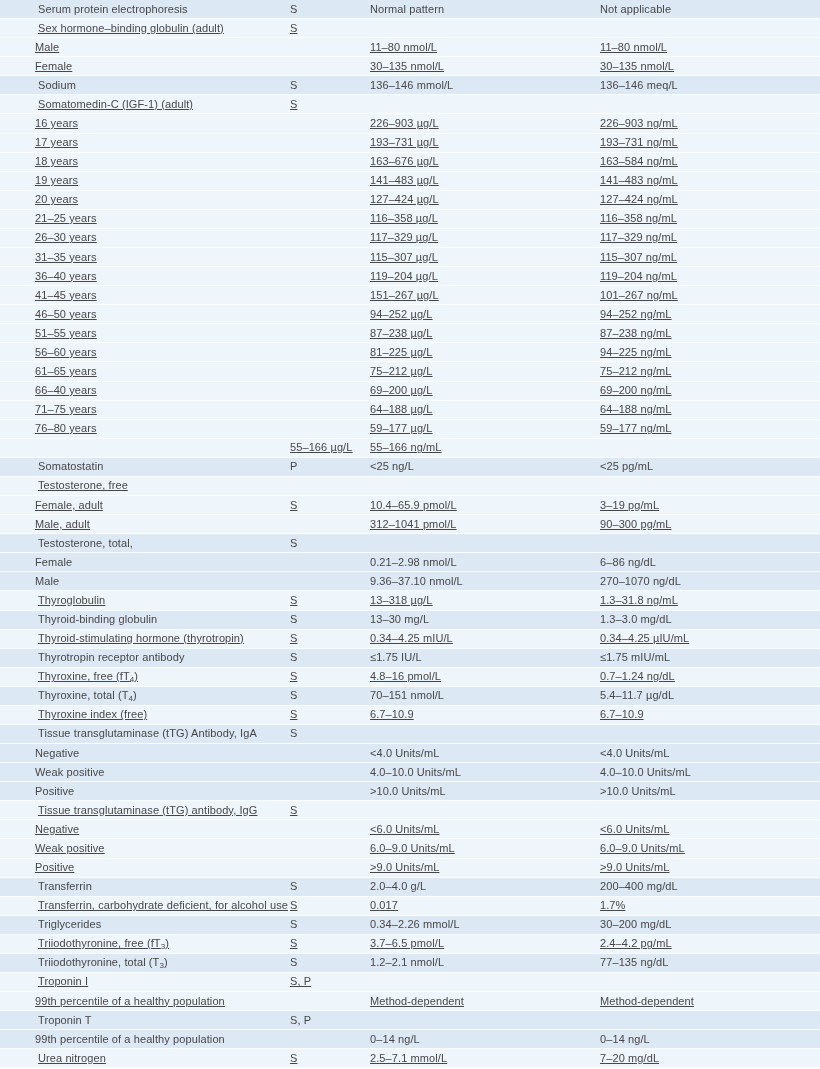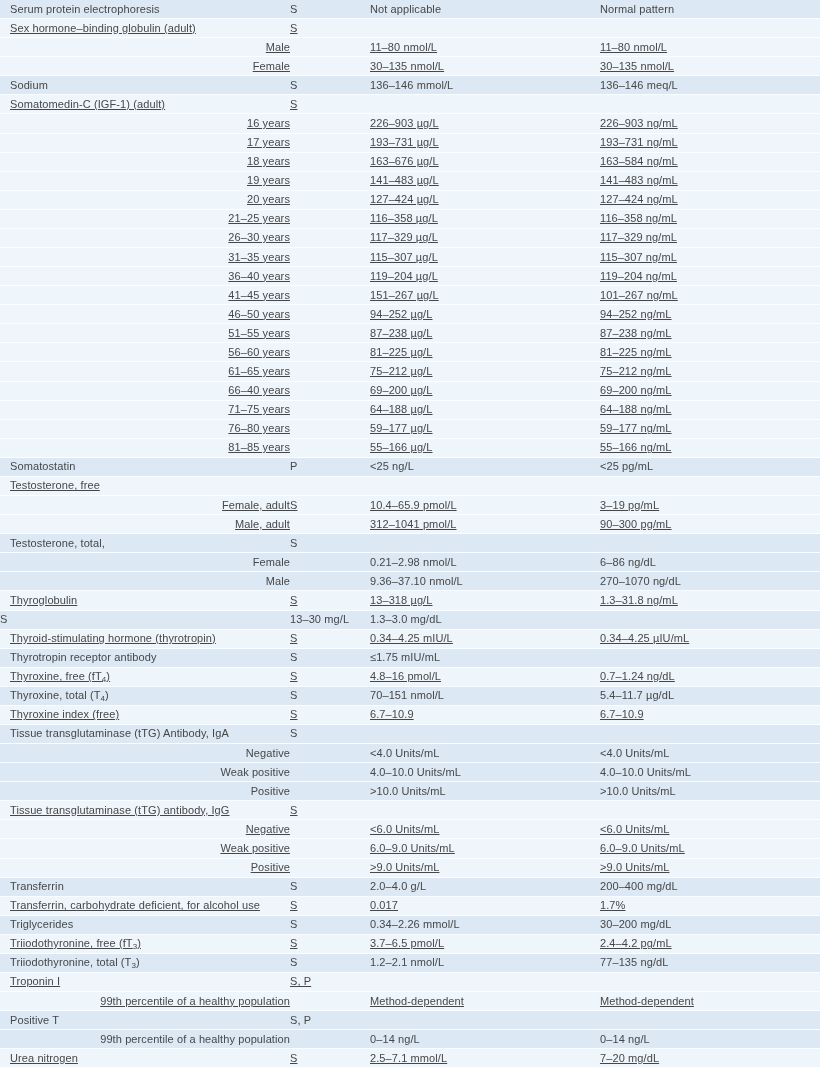--- a/index.html
+++ b/index.html
@@ -30,37 +30,37 @@
     color: var(--text-color, #474747);
     letter-spacing: 0.1px;
   }
   .row-blue  { background: var(--row-blue,  #dce8f4); }
   .row-light { background: var(--row-light, #eef5fb); text-decoration: underline; }
   .cell {
     overflow: hidden;
     white-space: nowrap;
     line-height: calc(1069px / 56);
   }
-  .cell-analyte { padding-left: 10px; }
-  .cell-analyte.indent { padding-left: 7px; text-align: right; }
+  .cell-analyte { padding-left: 10px; margin-left: 28px; }
+  .cell-analyte.indent { padding-left: 7px; }
   sub {
     font-size: 8px;
     line-height: 0;
     vertical-align: -2px;
   }
 </style>
 </head>
 <body>
 
 <div class="lab-table">
   <div style="display:contents;"><div class="row row-blue">
     <div class="cell cell-analyte">Serum protein electrophoresis</div>
     <div class="cell cell-specimen">S</div>
+    <div class="cell cell-conv">Normal pattern</div>
     <div class="cell cell-si">Not applicable</div>
-    <div class="cell cell-conv">Normal pattern</div>
   </div><div class="row row-light">
     <div class="cell cell-analyte">Sex hormone–binding globulin (adult)</div>
     <div class="cell cell-specimen">S</div>
     <div class="cell cell-si"></div>
     <div class="cell cell-conv"></div>
   </div><div class="row row-light">
     <div class="cell cell-analyte indent">Male</div>
     <div class="cell cell-specimen"></div>
     <div class="cell cell-si">11–80 nmol/L</div>
     <div class="cell cell-conv">11–80 nmol/L</div>
@@ -136,21 +136,21 @@
     <div class="cell cell-conv">94–252 ng/mL</div>
   </div><div class="row row-light">
     <div class="cell cell-analyte indent">51–55 years</div>
     <div class="cell cell-specimen"></div>
     <div class="cell cell-si">87–238 µg/L</div>
     <div class="cell cell-conv">87–238 ng/mL</div>
   </div><div class="row row-light">
     <div class="cell cell-analyte indent">56–60 years</div>
     <div class="cell cell-specimen"></div>
     <div class="cell cell-si">81–225 µg/L</div>
-    <div class="cell cell-conv">81–225 ng/mL</div>
+    <div class="cell cell-conv">94–225 ng/mL</div>
   </div><div class="row row-light">
     <div class="cell cell-analyte indent">61–65 years</div>
     <div class="cell cell-specimen"></div>
     <div class="cell cell-si">75–212 µg/L</div>
     <div class="cell cell-conv">75–212 ng/mL</div>
   </div><div class="row row-light">
     <div class="cell cell-analyte indent">66–40 years</div>
     <div class="cell cell-specimen"></div>
     <div class="cell cell-si">69–200 µg/L</div>
     <div class="cell cell-conv">69–200 ng/mL</div>
@@ -158,21 +158,20 @@
     <div class="cell cell-analyte indent">71–75 years</div>
     <div class="cell cell-specimen"></div>
     <div class="cell cell-si">64–188 µg/L</div>
     <div class="cell cell-conv">64–188 ng/mL</div>
   </div><div class="row row-light">
     <div class="cell cell-analyte indent">76–80 years</div>
     <div class="cell cell-specimen"></div>
     <div class="cell cell-si">59–177 µg/L</div>
     <div class="cell cell-conv">59–177 ng/mL</div>
   </div><div class="row row-light">
-    <div class="cell cell-analyte indent">81–85 years</div>
     <div class="cell cell-specimen"></div>
     <div class="cell cell-si">55–166 µg/L</div>
     <div class="cell cell-conv">55–166 ng/mL</div>
   </div><div class="row row-blue">
     <div class="cell cell-analyte">Somatostatin</div>
     <div class="cell cell-specimen">P</div>
     <div class="cell cell-si">&lt;25 ng/L</div>
     <div class="cell cell-conv">&lt;25 pg/mL</div>
   </div><div class="row row-light">
     <div class="cell cell-analyte">Testosterone, free</div>
@@ -203,31 +202,33 @@
     <div class="cell cell-analyte indent">Male</div>
     <div class="cell cell-specimen"></div>
     <div class="cell cell-si">9.36–37.10 nmol/L</div>
     <div class="cell cell-conv">270–1070 ng/dL</div>
   </div><div class="row row-light">
     <div class="cell cell-analyte">Thyroglobulin</div>
     <div class="cell cell-specimen">S</div>
     <div class="cell cell-si">13–318 µg/L</div>
     <div class="cell cell-conv">1.3–31.8 ng/mL</div>
   </div><div class="row row-blue">
+    <div class="cell cell-analyte">Thyroid-binding globulin</div>
     <div class="cell cell-specimen">S</div>
     <div class="cell cell-si">13–30 mg/L</div>
     <div class="cell cell-conv">1.3–3.0 mg/dL</div>
   </div><div class="row row-light">
     <div class="cell cell-analyte">Thyroid-stimulating hormone (thyrotropin)</div>
     <div class="cell cell-specimen">S</div>
     <div class="cell cell-si">0.34–4.25 mIU/L</div>
     <div class="cell cell-conv">0.34–4.25 µIU/mL</div>
   </div><div class="row row-blue">
     <div class="cell cell-analyte">Thyrotropin receptor antibody</div>
     <div class="cell cell-specimen">S</div>
+    <div class="cell cell-si">≤1.75 IU/L</div>
     <div class="cell cell-conv">≤1.75 mIU/mL</div>
   </div><div class="row row-light">
     <div class="cell cell-analyte">Thyroxine, free (fT<sub>4</sub>)</div>
     <div class="cell cell-specimen">S</div>
     <div class="cell cell-si">4.8–16 pmol/L</div>
     <div class="cell cell-conv">0.7–1.24 ng/dL</div>
   </div><div class="row row-blue">
     <div class="cell cell-analyte">Thyroxine, total (T<sub>4</sub>)</div>
     <div class="cell cell-specimen">S</div>
     <div class="cell cell-si">70–151 nmol/L</div>
@@ -306,21 +307,21 @@
     <div class="cell cell-analyte">Troponin I</div>
     <div class="cell cell-specimen">S, P</div>
     <div class="cell cell-si"></div>
     <div class="cell cell-conv"></div>
   </div><div class="row row-light">
     <div class="cell cell-analyte indent">99th percentile of a healthy population</div>
     <div class="cell cell-specimen"></div>
     <div class="cell cell-si">Method-dependent</div>
     <div class="cell cell-conv">Method-dependent</div>
   </div><div class="row row-blue">
-    <div class="cell cell-analyte">Positive T</div>
+    <div class="cell cell-analyte">Troponin T</div>
     <div class="cell cell-specimen">S, P</div>
     <div class="cell cell-si"></div>
     <div class="cell cell-conv"></div>
   </div><div class="row row-blue">
     <div class="cell cell-analyte indent">99th percentile of a healthy population</div>
     <div class="cell cell-specimen"></div>
     <div class="cell cell-si">0–14 ng/L</div>
     <div class="cell cell-conv">0–14 ng/L</div>
   </div><div class="row row-light">
     <div class="cell cell-analyte">Urea nitrogen</div>

